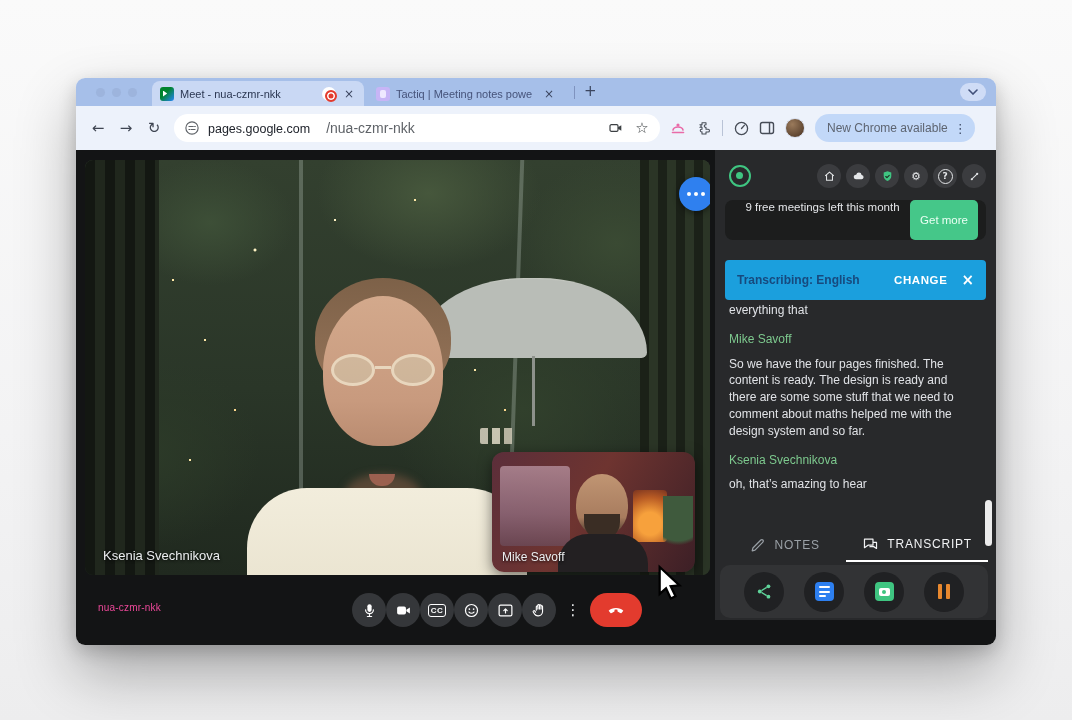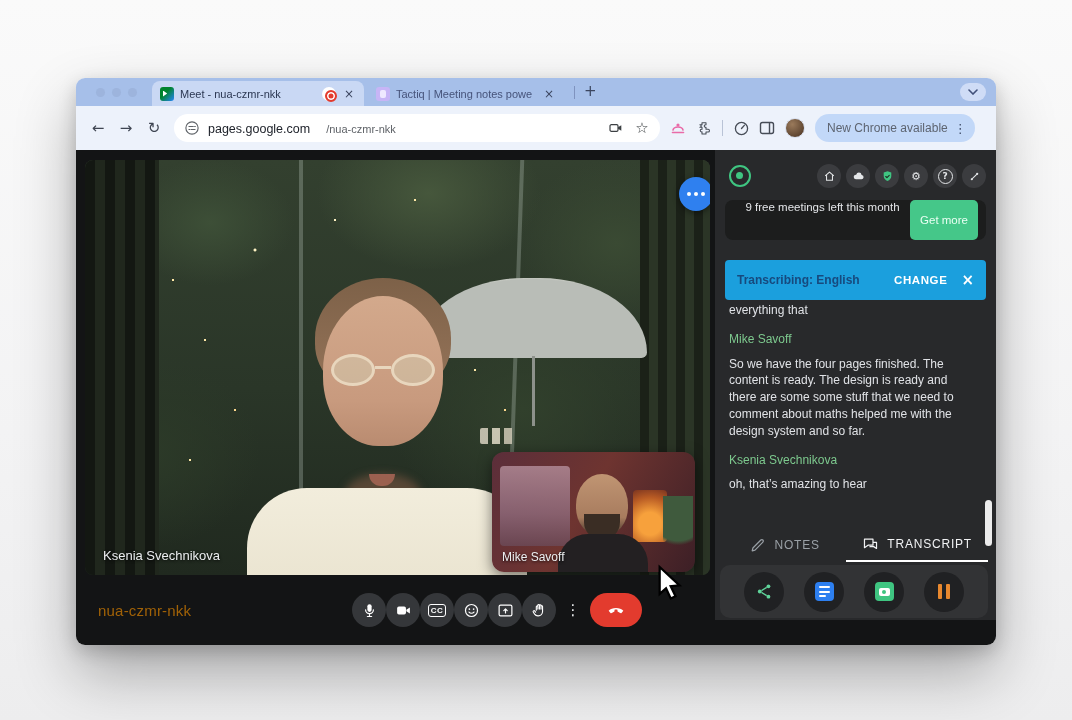--- a/index.html
+++ b/index.html
@@ -39,21 +39,21 @@
   .strip-chevron { position:absolute; right:10px; top:5px; width:26px; height:18px; border-radius:9px;
                    background:#cfdcf6; display:flex; align-items:center; justify-content:center; }
 
   
   .toolbar { position:absolute; left:0; top:28px; width:100%; height:44px; background:#edf2fb;
              display:flex; align-items:center; }
   .navbtn { font-size:15px; color:#3f4552; width:28px; text-align:center; }
   .urlbar { position:relative; margin-left:6px; width:486px; height:28px; background:#fff;
             border-radius:14px; display:flex; align-items:center; padding:0 10px; gap:8px; }
   .url-host { font-size:12.5px; color:#20242c; }
-  .url-path { font-size:11px; color:#5f6368;padding-left:16px; }
+  .url-path { font-size:14px; color:#5f6368;padding-left:16px; }
   .urlbar-right { margin-left:auto; display:flex; align-items:center; gap:10px; }
   .ticon { width:16px; height:16px; display:inline-flex; align-items:center; justify-content:center; }
   .toolbar-right { display:flex; align-items:center; gap:10px; margin-left:10px; }
   .tb-divider { width:1px; height:16px; background:#b9c3d6; }
   .avatar { width:20px; height:20px; border-radius:50%;
             background:radial-gradient(circle at 35% 30%,#9a7a5b,#5d4430 75%); border:1px solid #d7dfee; }
   .update-pill { height:28px; background:#c2d8f8; border-radius:14px; display:flex; align-items:center;
                  gap:6px; padding:0 8px 0 12px; font-size:12px; color:#5d6470; }
   .kebab { font-size:13px; color:#44526e; }
 
@@ -135,21 +135,21 @@
                background:#3a2d24; }
   .pip-body { position:absolute; left:66px; top:82px; width:90px; height:40px; border-radius:30px 30px 0 0;
               background:#232022; }
   .name-pip { left:10px; bottom:8px; font-size:12px; }
 
   
   .cursor { position:absolute; left:578px; top:414px; width:34px; height:40px; z-index:60; }
 
   
   .meetbar { position:absolute; left:0; top:425px; width:640px; height:70px; display:flex; align-items:center; }
-  .meet-code { position:absolute; left:22px; top:27px; font-size:15px; color:#a16207; letter-spacing:.2px; }
+  .meet-code { position:absolute; left:22px; top:27px; font-size:10px; color:#ec4899; letter-spacing:.2px; }
   .controls { position:absolute; left:276px; top:18px; display:flex; align-items:center; gap:0; }
   .ctl { width:34px; height:34px; border-radius:50%; background:#35373a; display:flex; align-items:center;
          justify-content:center; }
   .ctl svg { width:17px; height:17px; }
   .ctl-cc span { font-size:8px; font-weight:bold; color:#fff; border:1.5px solid #fff; border-radius:3px;
                  padding:1px 2px; letter-spacing:.5px; }
   .ctl-more { background:transparent; }
   .ctl-more span { color:#e6e8ea; font-size:15px; }
   .ctl-end { width:52px; height:34px; border-radius:17px; background:#e33b2e; }
 

